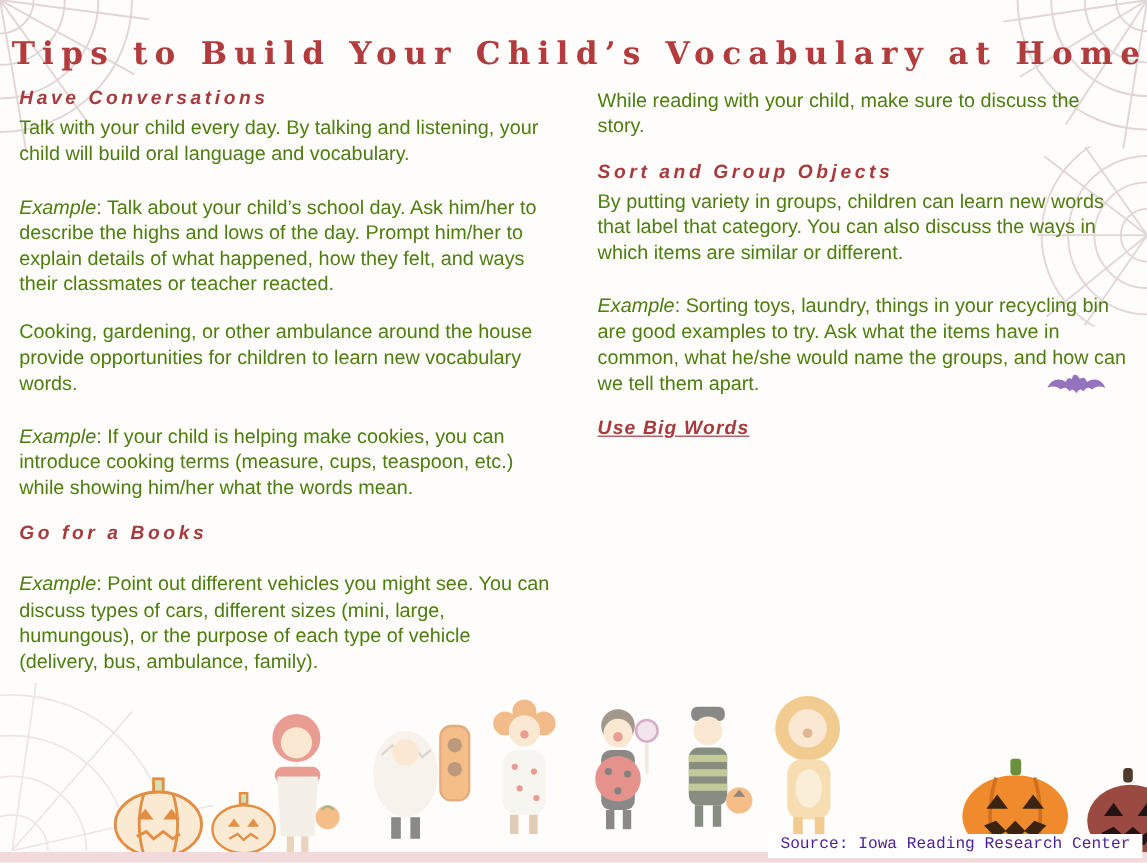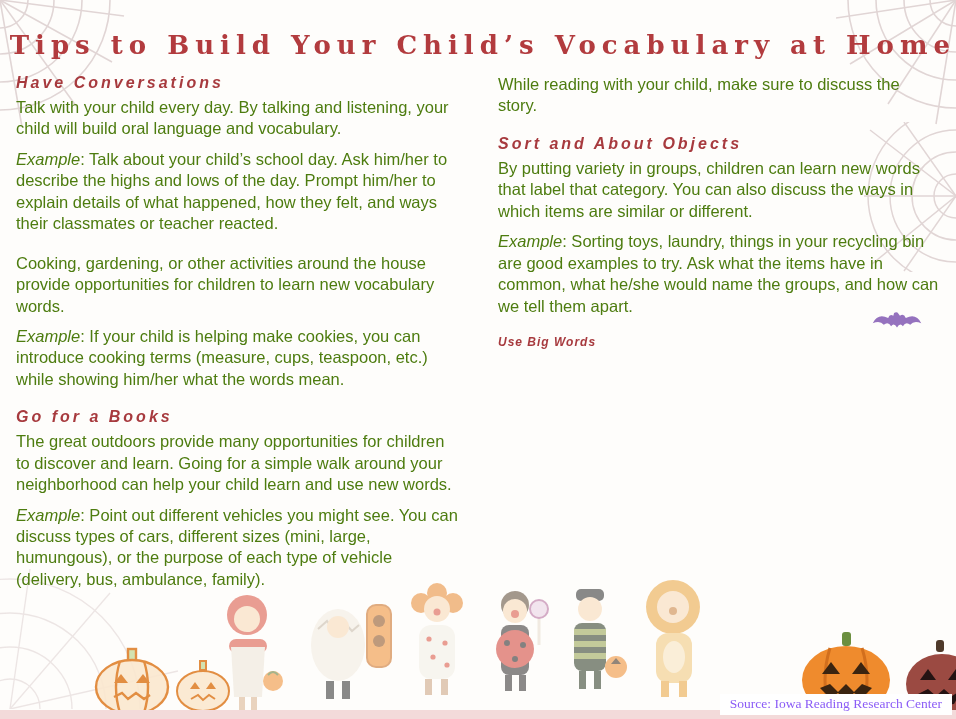--- a/index.html
+++ b/index.html
@@ -39,30 +39,31 @@
 
   .tip-heading {
     font-style:italic;
     font-weight:700;
     font-size:16px;
     letter-spacing:3px;
     color:#a73a3e;
     margin-bottom:5px;
   }
   .tip-heading.small {
-    font-size:12px;
+    font-size:16px;
     letter-spacing:1px;
+    text-decoration:underline;
   }
 
   .tip-body, .tip-example {
     font-size:16.5px;
     line-height:1.3;
     color:#4d7c0f;
   }
-  .tip-example { margin-top:9px; }
+  .tip-example { margin-top:23px; }
   .tip-example .ex-label { font-style:italic; }
 
   
   .deco { position:absolute; pointer-events:none; }
   .web { opacity:.85; }
   .web-bl { opacity:.5; }
   .kids { opacity:.55; }
 
   .bottom-strip {
     position:absolute;
@@ -70,23 +71,23 @@
     height:9px;
     background:#f3dada;
     z-index:4;
   }
 
   .source-label {
     position:absolute;
     right:4px; bottom:4px;
     background:#ffffff;
     padding:2px 10px 3px;
-    font-family:Liberation Serif, serif;
+    font-family:Liberation Mono, monospace;
     font-size:13.5px;
-    color:#8b5cf6;
+    color:#4c1d95;
     z-index:5;
   }
 </style>
 </head>
 <body>
 
 <div class="page">
 
   <svg class="deco web" style="left:0;top:0;" width="125" height="128" viewBox="0 0 125 128" fill="none" stroke="#dccfcf" stroke-width="1.6">
     <circle cx="0" cy="0" r="28"></circle>
@@ -258,38 +259,37 @@
   <div class="columns">
 
     <div class="col">
       <section class="tip">
         <h2 class="tip-heading">Have Conversations</h2>
         <p class="tip-body">Talk with your child every day. By talking and listening, your child will build oral language and vocabulary.</p>
         <p class="tip-example"><em class="ex-label">Example</em><span>: Talk about your child’s school day. Ask him/her to describe the highs and lows of the day. Prompt him/her to explain details of what happened, how they felt, and ways their classmates or teacher reacted.</span></p>
       </section>
 
       <section class="tip">
-        <p class="tip-body">Cooking, gardening, or other activities around the house provide opportunities for children to learn new vocabulary words.</p>
+        <p class="tip-body">Cooking, gardening, or other ambulance around the house provide opportunities for children to learn new vocabulary words.</p>
         <p class="tip-example"><em class="ex-label">Example</em><span>: If your child is helping make cookies, you can introduce cooking terms (measure, cups, teaspoon, etc.) while showing him/her what the words mean.</span></p>
       </section>
 
       <section class="tip">
         <h2 class="tip-heading">Go for a Books</h2>
-        <p class="tip-body">The great outdoors provide many opportunities for children to discover and learn. Going for a simple walk around your neighborhood can help your child learn and use new words.</p>
         <p class="tip-example"><em class="ex-label">Example</em><span>: Point out different vehicles you might see. You can discuss types of cars, different sizes (mini, large, humungous), or the purpose of each type of vehicle (delivery, bus, ambulance, family).</span></p>
       </section>
     </div>
 
     <div class="col">
       <section class="tip">
         <p class="tip-body">While reading with your child, make sure to discuss the story.</p>
       </section>
 
       <section class="tip">
-        <h2 class="tip-heading">Sort and About Objects</h2>
+        <h2 class="tip-heading">Sort and Group Objects</h2>
         <p class="tip-body">By putting variety in groups, children can learn new words that label that category. You can also discuss the ways in which items are similar or different.</p>
         <p class="tip-example"><em class="ex-label">Example</em><span>: Sorting toys, laundry, things in your recycling bin are good examples to try. Ask what the items have in common, what he/she would name the groups, and how can we tell them apart.</span></p>
       </section>
 
       <section class="tip">
         <h2 class="tip-heading small">Use Big Words</h2>
       </section>
     </div>
 
   </div>

